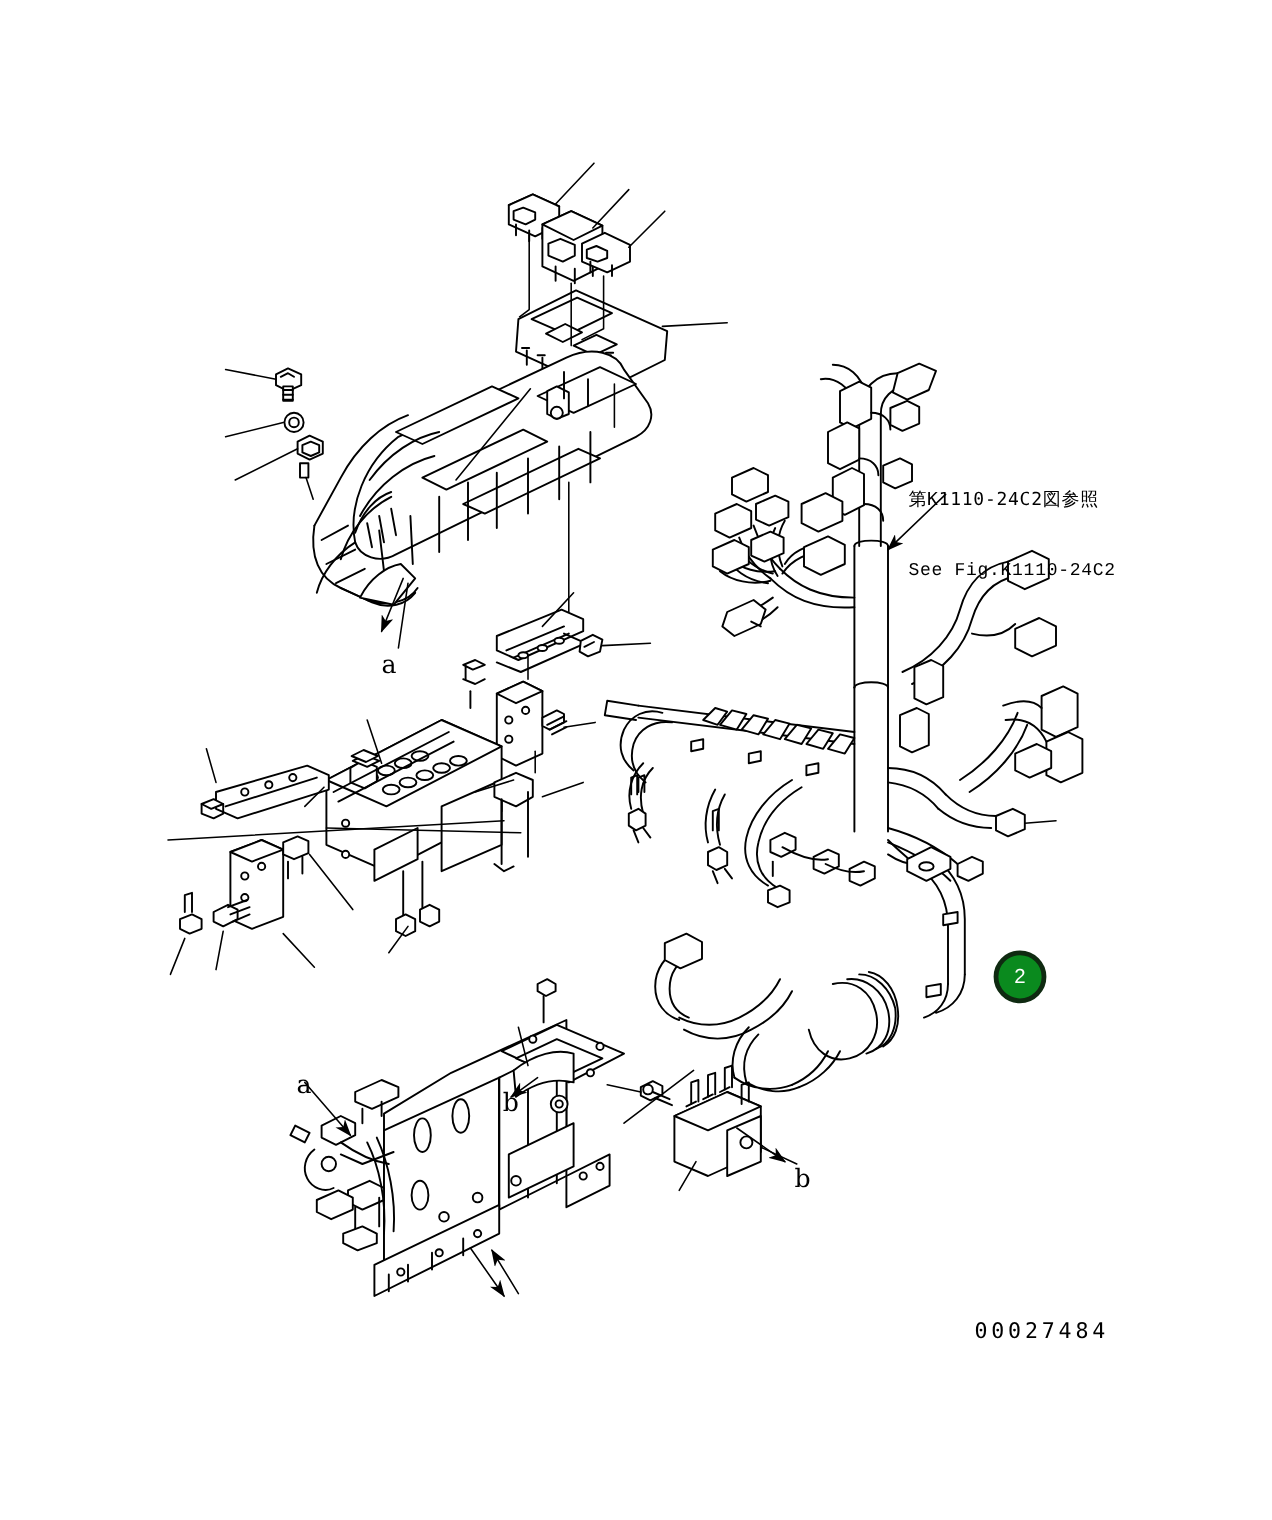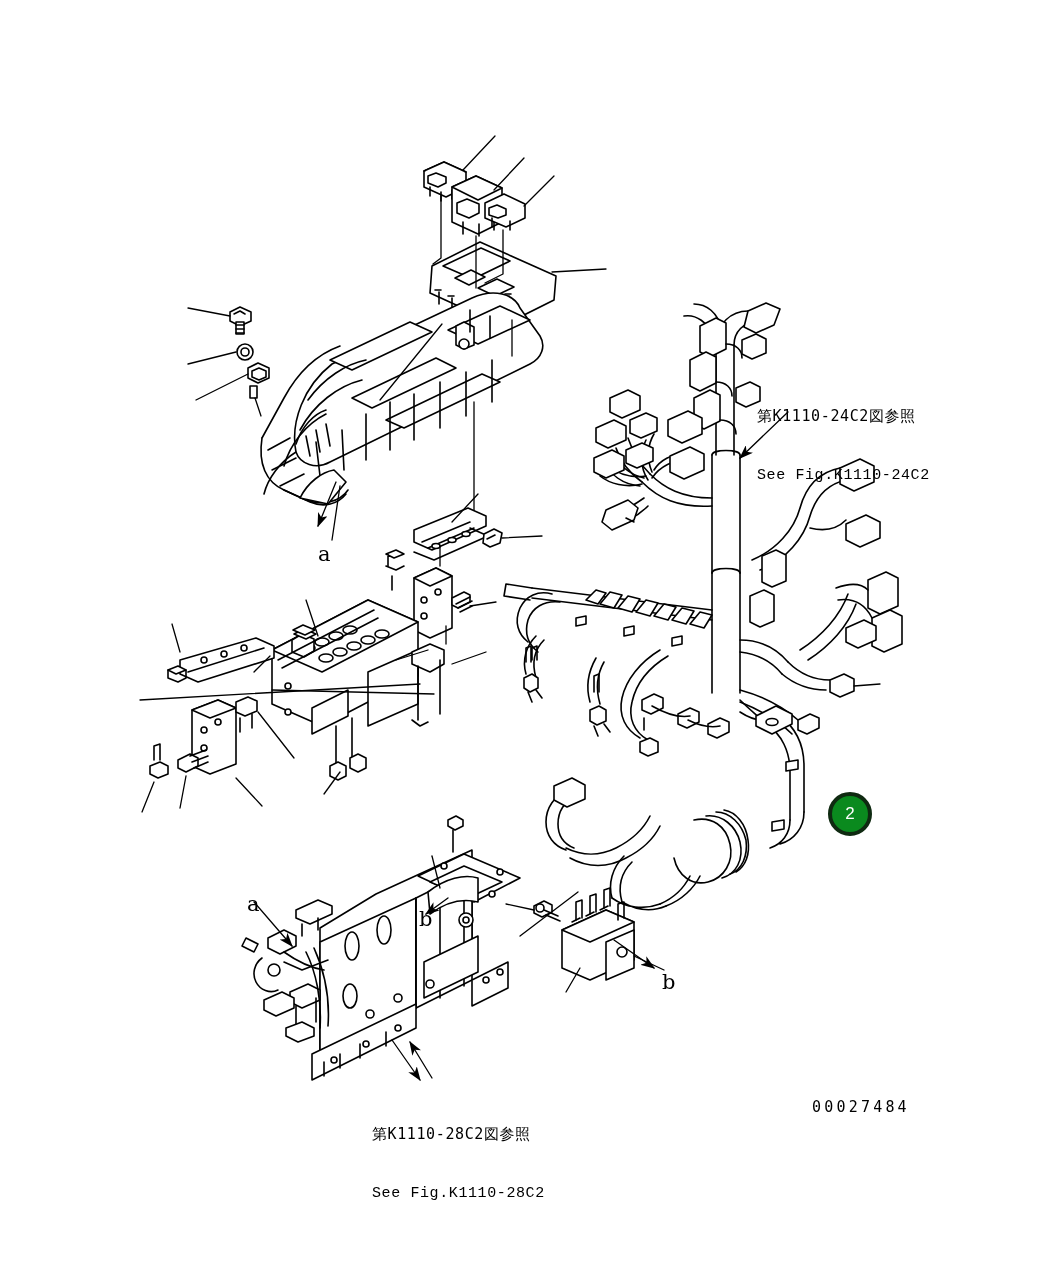--- a/index.html
+++ b/index.html
@@ -7,21 +7,21 @@
   body{width:1060px;height:1267px;position:relative;overflow:hidden;
        font-family:"DejaVu Sans Mono","Liberation Mono",monospace;color:#000;}
   #sheet{position:absolute;left:0;top:0;width:984px;height:1267px;}
   svg#art{position:absolute;left:0;top:0;width:1060px;height:1267px;}
   .lbl{position:absolute;white-space:pre;font-family:"DejaVu Sans Mono","Liberation Mono",monospace;
        color:#000;line-height:1.30;}
   .ref-note{font-size:15px;letter-spacing:.6px;}
   .ref-note .jp{display:block;}
   .ref-note .en{display:block;font-family:Liberation Mono, monospace;}
   .letter{font-size:21px;font-family:"DejaVu Serif","Liberation Serif",serif;}
-  .dwgno{font-size:15px;letter-spacing:3.2px;}
+  .dwgno{font-size:18px;letter-spacing:3.2px;}
   .badge{position:absolute;width:44px;height:44px;border-radius:50%;
          background:#0a8a1e;border:4px solid #0f2a11;box-sizing:border-box;
          color:#ffffff;font-size:17px;font-family:"Liberation Sans",sans-serif;
          display:flex;align-items:center;justify-content:center;}
 </style>
 </head>
 <body>
 
 <div id="sheet">
 
@@ -441,24 +441,20 @@
       </g>
 
     </g>
   </svg>
 
   <div class="lbl ref-note" style="left:757px; top:368px;">
     <span class="jp">第K1110-24C2図参照</span>
     <span class="en">See Fig.K1110-24C2</span>
   </div>
 
-  <div class="lbl ref-note" style="left:372px; top:1086px;">
-    <span class="jp">第K1110-28C2図参照</span>
-    <span class="en">See Fig.K1110-28C2</span>
-  </div>
 
   <div class="lbl letter" style="left:318px; top:541px;">a</div>
   <div class="lbl letter" style="left:247px; top:891px;">a</div>
   <div class="lbl letter" style="left:419px; top:906px;">b</div>
   <div class="lbl letter" style="left:662px; top:969px;">b</div>
 
   <div class="badge" style="left:828px; top:792px;">
     <span>2</span>
   </div>
 

